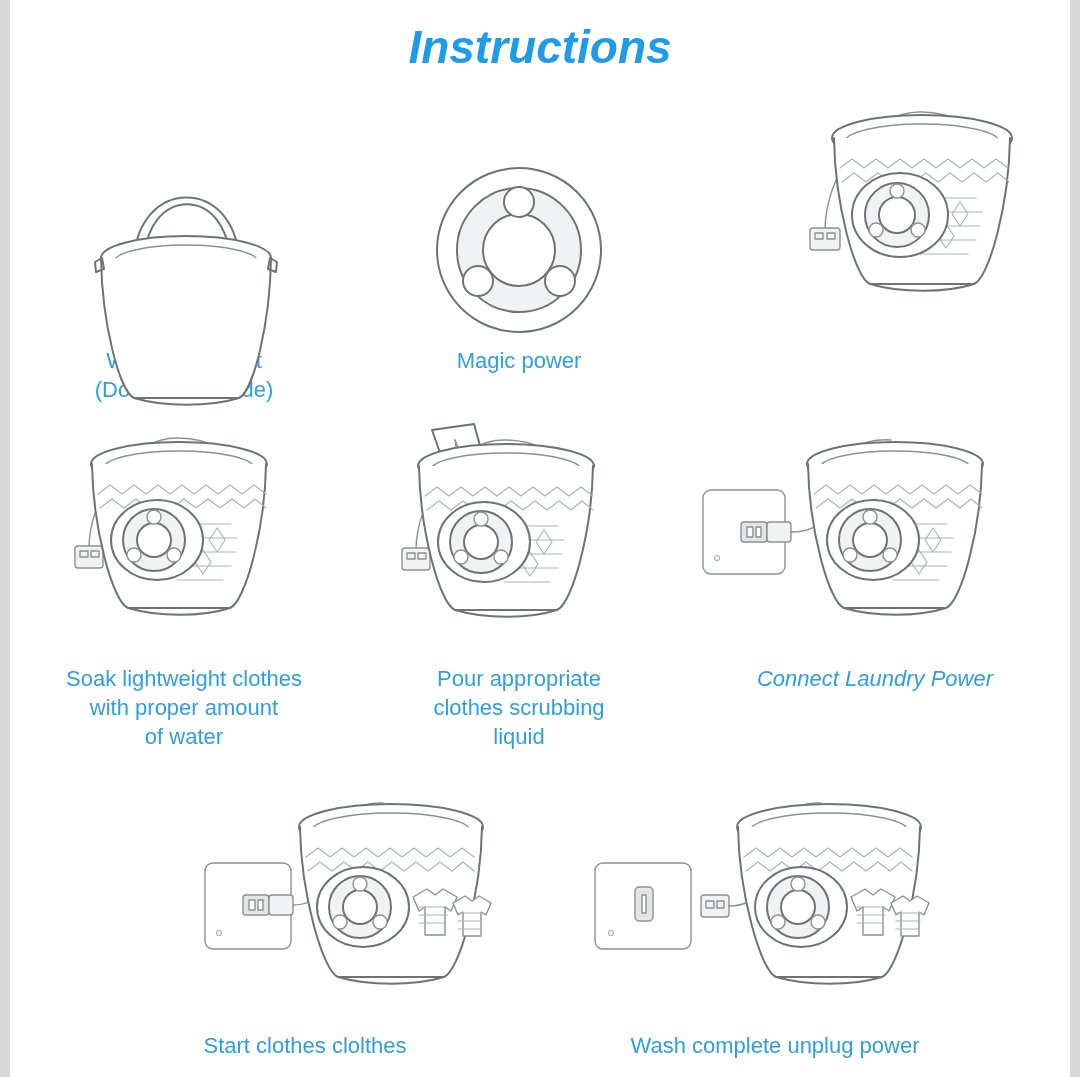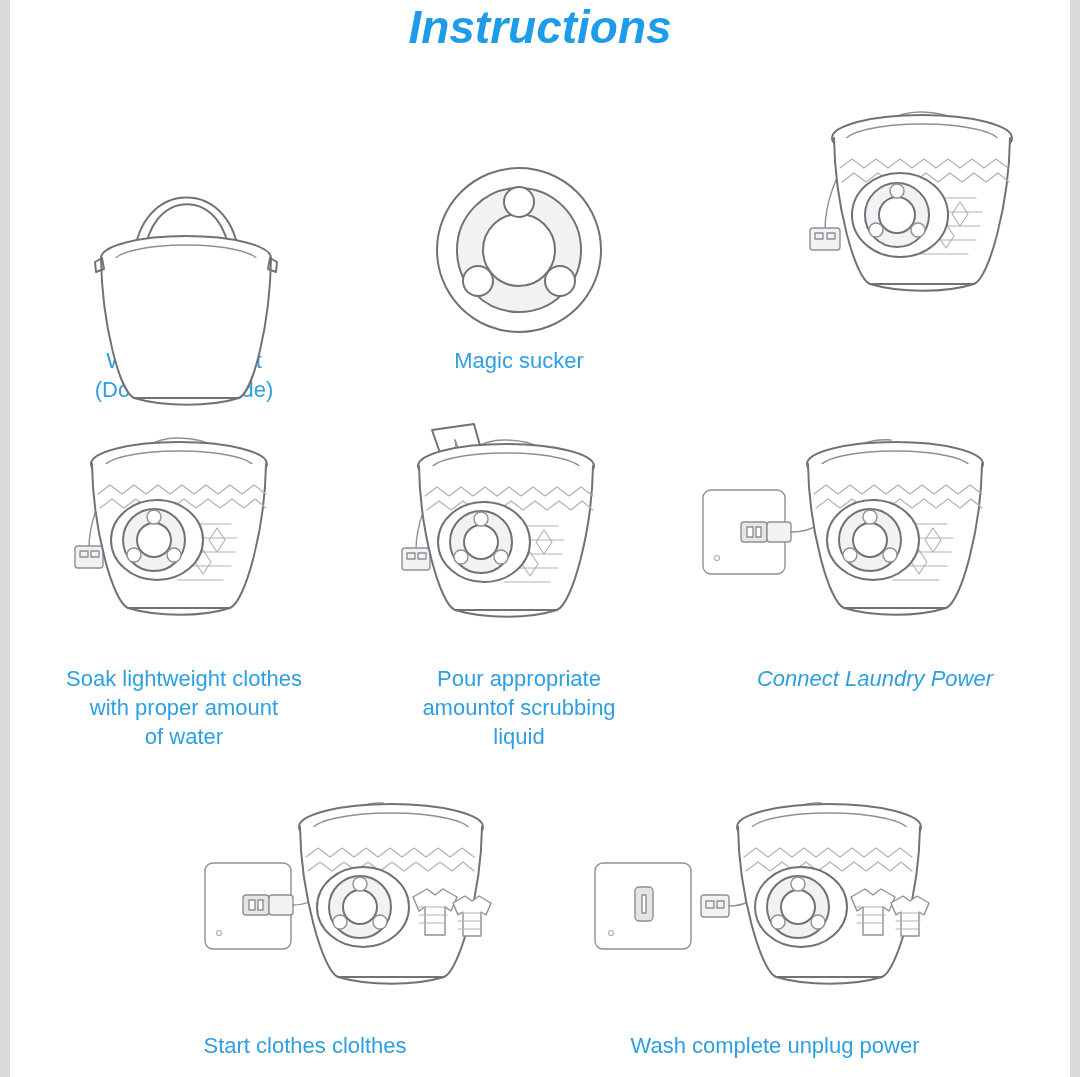--- a/index.html
+++ b/index.html
@@ -26,21 +26,21 @@
     top: 0;
     width: 10px;
     height: 1077px;
     background: #d9d9d9;
   }
   .edge-left { left: 0; }
   .edge-right { right: 0; }
 
   .title {
     position: absolute;
-    top: 0;
+    top: 20px;
     left: 0;
     width: 1080px;
     text-align: center;
     font-size: 46px;
     font-weight: bold;
     font-style: italic;
     color: #1e9be9;
     letter-spacing: 0px;
   }
 
@@ -121,21 +121,21 @@
         <div class="art" style="height:260px;">
           <svg width="220" height="200" viewBox="0 0 220 200">
             <circle class="fillw ln" cx="110" cy="110" r="82"></circle>
             <circle class="fillg ln" cx="110" cy="110" r="62"></circle>
             <circle class="fillw ln" cx="110" cy="110" r="36"></circle>
             <circle class="fillw ln" cx="110" cy="62" r="15"></circle>
             <circle class="fillw ln" cx="69" cy="141" r="15"></circle>
             <circle class="fillw ln" cx="151" cy="141" r="15"></circle>
           </svg>
         </div>
-        <div class="caption">Magic sucker</div>
+        <div class="caption">Magic power</div>
       </div>
 
       <div class="cell" style="width:382px;">
         <div class="art" style="height:260px;">
           <svg width="330" height="250" viewBox="0 0 330 250">
 
             <path class="ln-thin" d="M115 140 C115 85, 160 20, 212 22 C246 23, 258 36, 258 45"></path>
             <rect class="fillg ln-thin" x="100" y="138" width="30" height="22" rx="3"></rect>
             <rect class="ln-thin" x="105" y="143" width="8" height="6"></rect>
             <rect class="ln-thin" x="117" y="143" width="8" height="6"></rect>
@@ -218,21 +218,21 @@
             <path class="ln-tex" d="M162 100 l-8 12 l8 12 l8 -12 Z M190 112 l-8 12 l8 12 l8 -12 Z M176 134 l-8 12 l8 12 l8 -12 Z"></path>
             <ellipse class="fillw ln" cx="130" cy="124" rx="46" ry="40"></ellipse>
             <circle class="fillg ln" cx="127" cy="124" r="31"></circle>
             <circle class="fillw ln" cx="127" cy="124" r="17"></circle>
             <circle class="fillw ln-thin" cx="127" cy="101" r="7"></circle>
             <circle class="fillw ln-thin" cx="107" cy="139" r="7"></circle>
             <circle class="fillw ln-thin" cx="147" cy="139" r="7"></circle>
           </svg>
         </div>
         <div class="caption">Pour appropriate
-amountof scrubbing
+clothes scrubbing
 liquid</div>
       </div>
 
       <div class="cell" style="width:382px;font-style:italic;">
         <div class="art" style="height:240px;">
           <svg width="360" height="240" viewBox="0 0 360 240">
 
             <rect class="fillw ln-thin" x="8" y="72" width="82" height="84" rx="8"></rect>
             <circle class="ln-tex" cx="22" cy="140" r="2.5"></circle>
             <rect class="fillgg ln-thin" x="46" y="104" width="26" height="20" rx="3"></rect>

